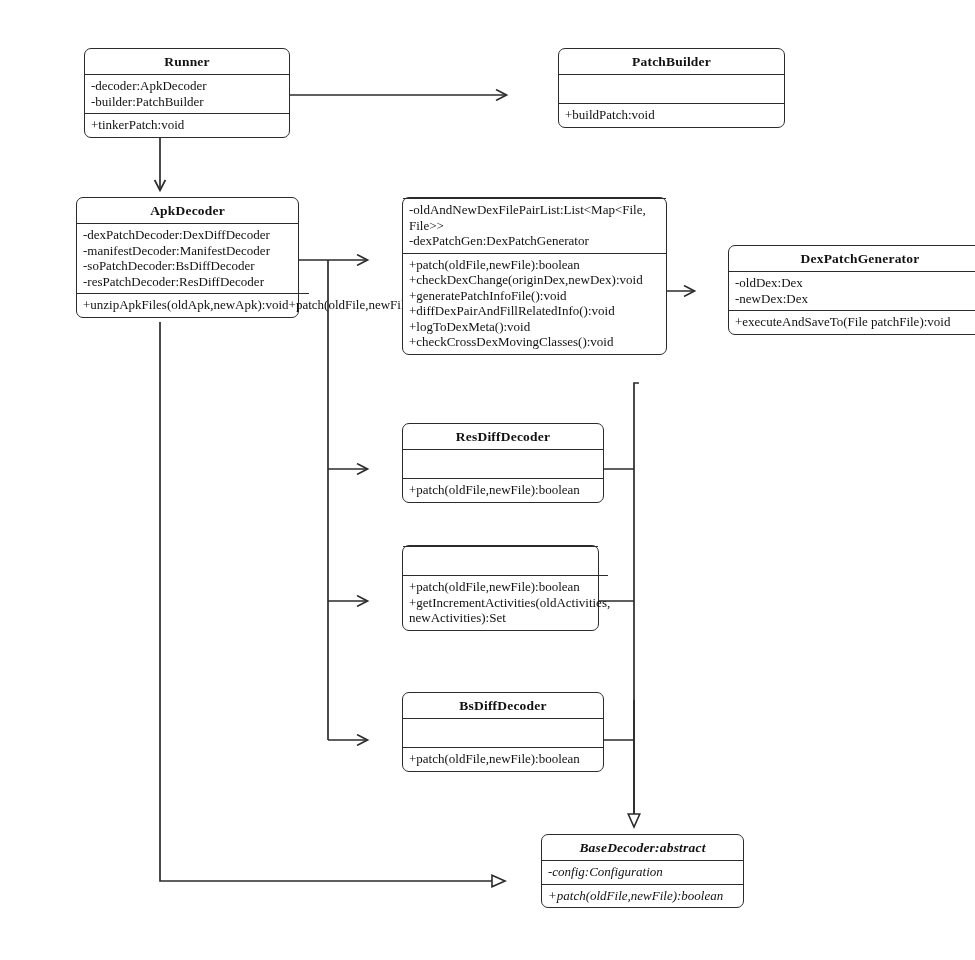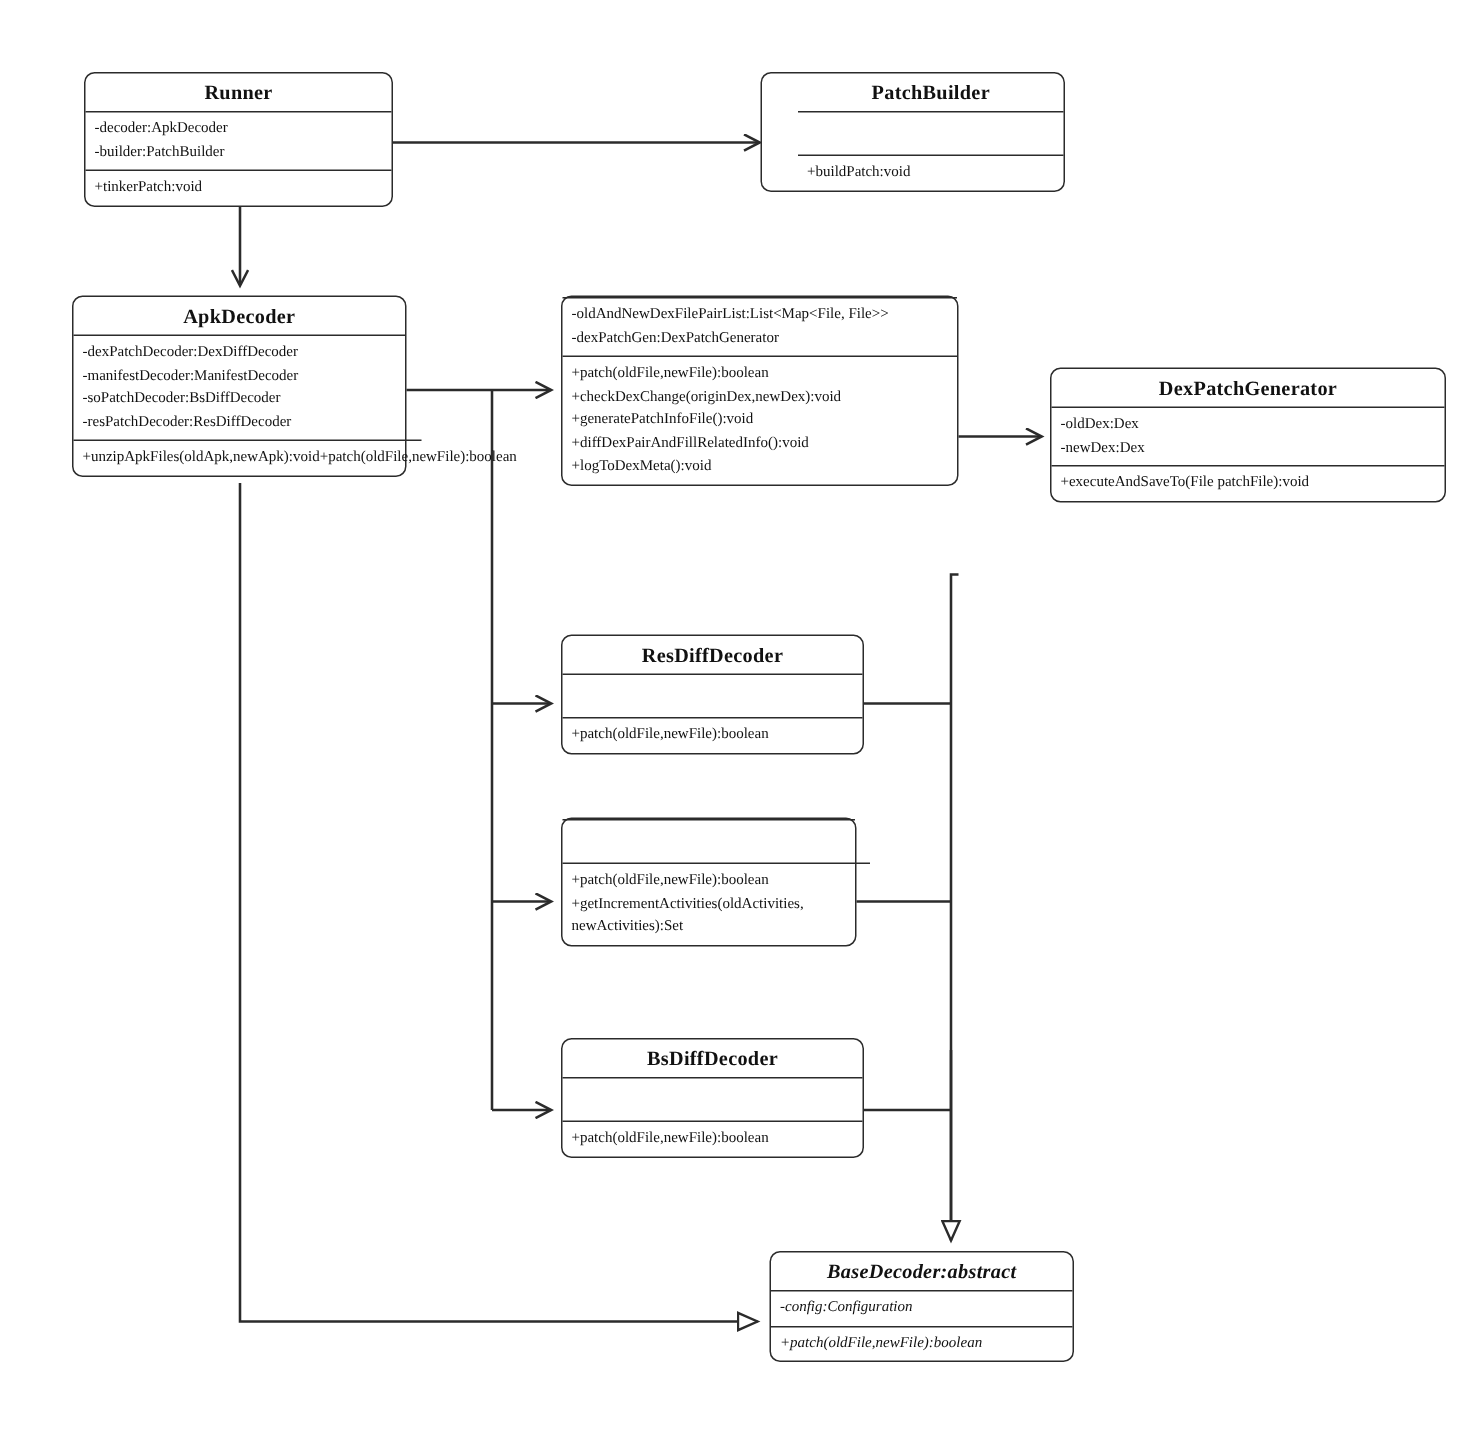--- a/index.html
+++ b/index.html
@@ -23,50 +23,51 @@
     height: 960px;
     pointer-events: none;
   }
   .uml-class {
     position: absolute;
     box-sizing: border-box;
     border: 1.6px solid #2b2b2b;
     border-radius: 7px;
     background: #ffffff;
     overflow: visible;
+    margin-left: 28px;
   }
   .uml-name {
     text-align: center;
     font-weight: bold;
     font-size: 13.5px;
     color: #111111;
     padding: 5px 4px 5px 4px;
     letter-spacing: 0.2px;
     line-height: 15px;
     white-space: nowrap;
   }
   .uml-sep {
     border-top: 1.6px solid #2b2b2b;
   }
   .uml-compartment {
-    font-size: 10px;
+    font-size: 13px;
     color: #111111;
     padding: 3px 5px 4px 6px;
     line-height: 15.5px;
     box-sizing: border-box;
   }
   .uml-compartment div {
     white-space: pre-wrap;
   }
   .empty-compartment {
     height: 29px;
   }
   
   #box-runner          { left: 56px;  top: 48px;  width: 206px; }
-  #box-patchbuilder    { left: 507px; top: 48px;  width: 203px; padding-left: 24px; }
+  #box-patchbuilder    { left: 530px; top: 48px;  width: 227px; }
   #box-apkdecoder      { left: 48px;  top: 197px; width: 223px; }
   #box-dexdiffdecoder  { left: 374px; top: 197px; width: 265px; }
   #box-dexpatchgen     { left: 700px; top: 245px; width: 264px; }
   #box-resdiffdecoder  { left: 374px; top: 423px; width: 202px; }
   #box-manifestdecoder { left: 374px; top: 545px; width: 197px; }
   #box-bsdiffdecoder   { left: 374px; top: 692px; width: 202px; }
   #box-basedecoder     { left: 513px; top: 834px; width: 203px; font-style: italic; }
 
   #box-apkdecoder .ops-overflow {
     width: 232px;
@@ -155,20 +156,21 @@
     <div class="uml-compartment uml-sep">
       <div>-oldAndNewDexFilePairList:List&lt;Map&lt;File, File&gt;&gt;</div>
       <div>-dexPatchGen:DexPatchGenerator</div>
     </div>
     <div class="uml-compartment uml-sep">
       <div>+patch(oldFile,newFile):boolean</div>
       <div>+checkDexChange(originDex,newDex):void</div>
       <div>+generatePatchInfoFile():void</div>
       <div>+diffDexPairAndFillRelatedInfo():void</div>
       <div>+logToDexMeta():void</div>
+      <div>+checkCrossDexMovingClasses():void</div>
     </div>
   </div>
 
   <div class="uml-class" id="box-dexpatchgen">
     <div class="uml-name">DexPatchGenerator</div>
     <div class="uml-compartment uml-sep">
       <div>-oldDex:Dex</div>
       <div>-newDex:Dex</div>
     </div>
     <div class="uml-compartment uml-sep">

